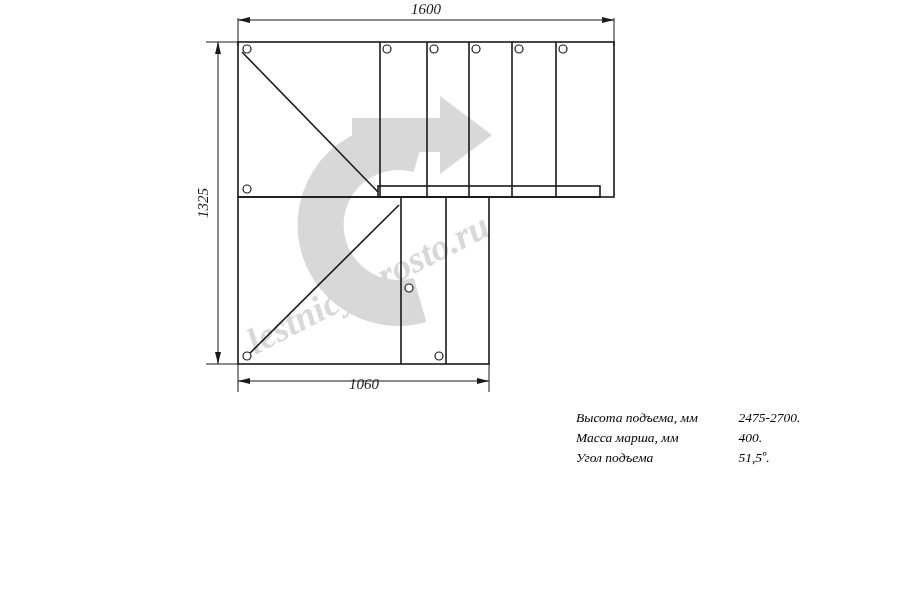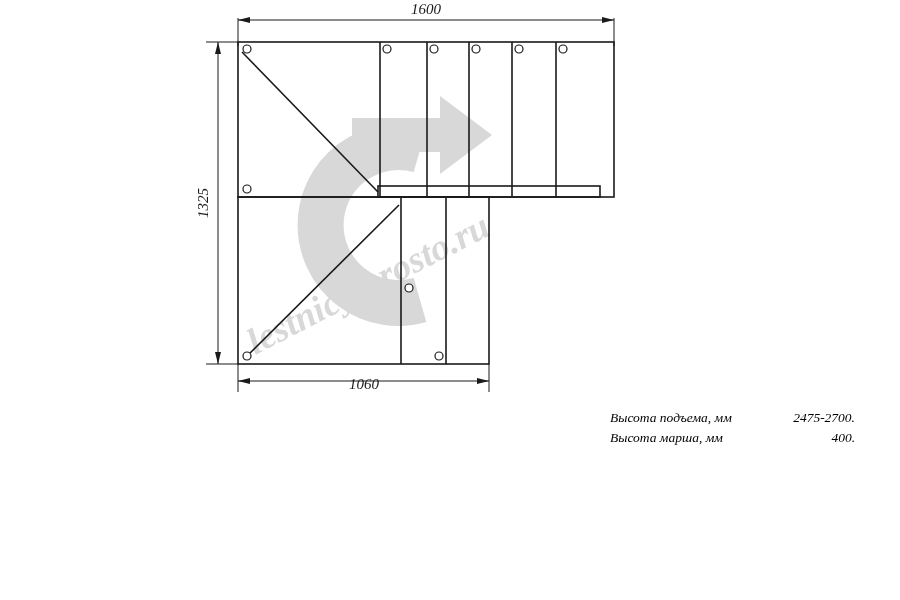--- a/index.html
+++ b/index.html
@@ -21,39 +21,39 @@
     height: 600px;
   }
   svg.drawing {
     position: absolute;
     left: 0; top: 0;
     width: 900px;
     height: 600px;
   }
   .spec-table {
     position: absolute;
-    left: 610px;
+    left: 576px;
     top: 408px;
     width: 245px;
     font-family: "Liberation Serif", serif;
     font-style: italic;
     font-size: 13.5px;
     color: #000000;
     border-collapse: collapse;
   }
   .spec-table td {
     padding: 1px 0 1px 0;
     white-space: nowrap;
     line-height: 1.33;
   }
   .spec-label {
     text-align: left;
   }
   .spec-value {
-    text-align: right;
+    text-align: left;
     padding-left: 10px;
   }
   .dim-text {
     font-family: "Liberation Serif", serif;
     font-style: italic;
     font-size: 15px;
     fill: #1a1a1a;
   }
   .wm-text {
     font-family: "Liberation Serif", serif;
@@ -150,19 +150,23 @@
 
   </svg>
 
   <table class="spec-table">
     <tbody>
       <tr>
         <td class="spec-label">Высота подъема, мм</td>
         <td class="spec-value">2475-2700.</td>
       </tr>
       <tr>
-        <td class="spec-label">Высота марша, мм</td>
+        <td class="spec-label">Масса марша, мм</td>
         <td class="spec-value">400.</td>
+      </tr>
+      <tr>
+        <td class="spec-label">Угол подъема</td>
+        <td class="spec-value">51,5º.</td>
       </tr>
     </tbody>
   </table>
 
 </div>
 
 </body></html>

